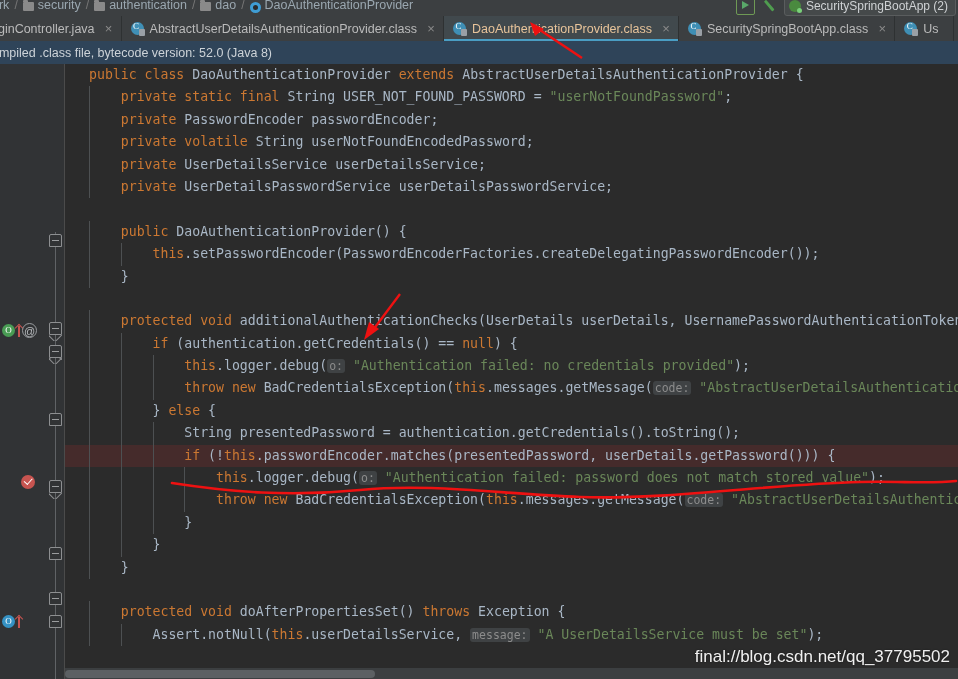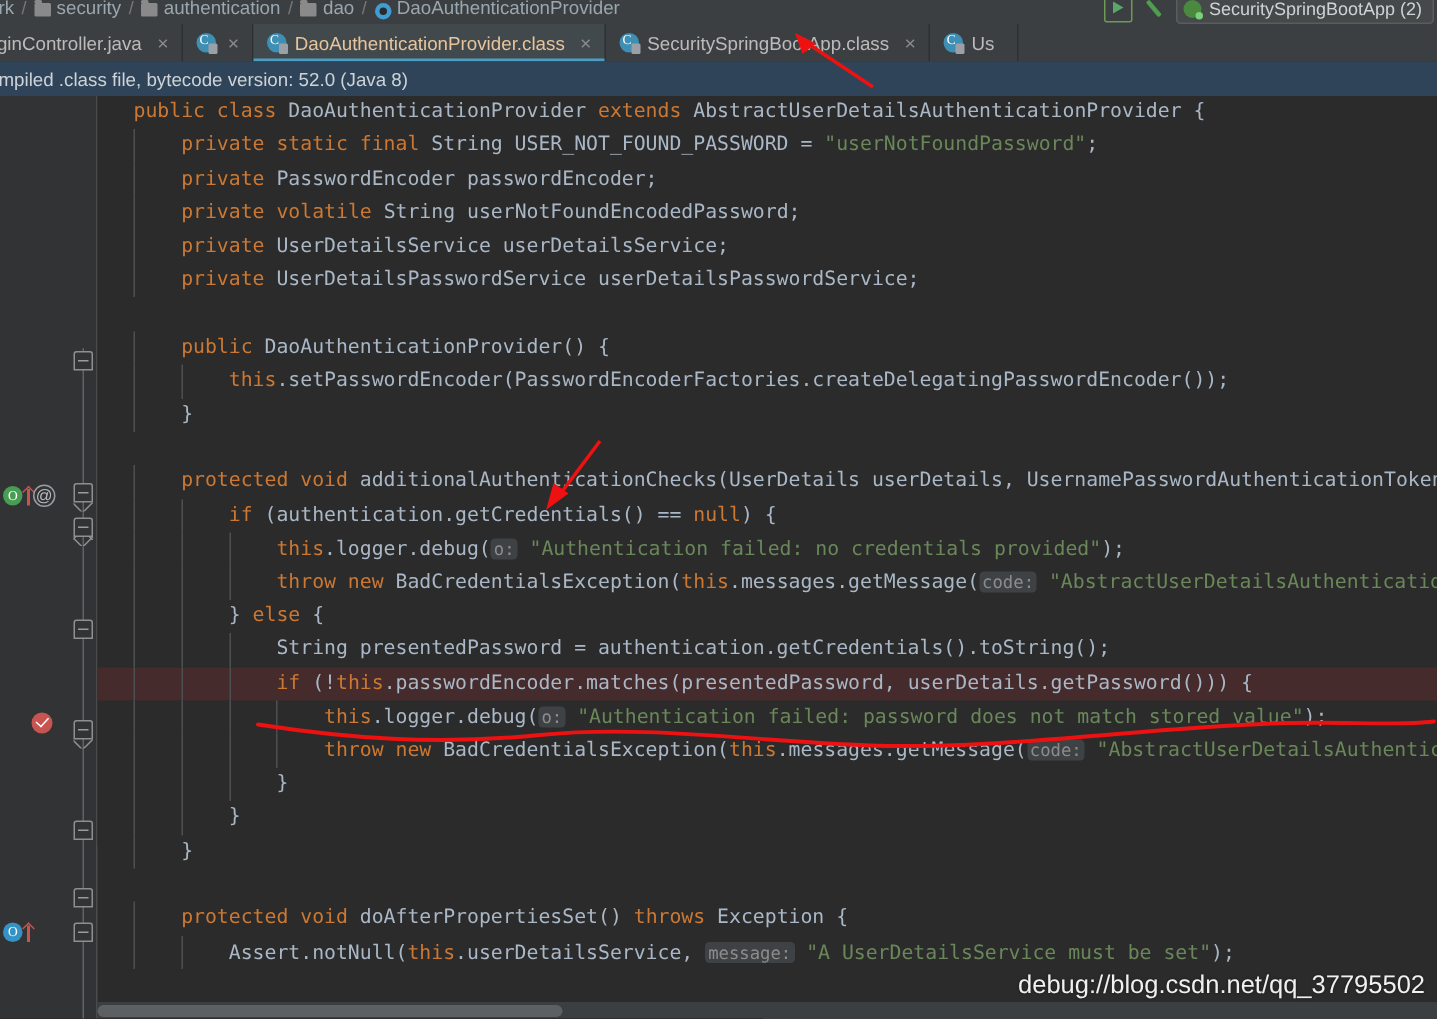--- a/index.html
+++ b/index.html
@@ -463,20 +463,21 @@
 </div>
 
 <div class="tabbar">
   <div class="tab first">
     <span class="tab-label">oginController.java</span>
     <span class="tab-close">×</span>
 
   </div>
   <div class="tab">
     <span class="tab-ico cls"></span>
+    <span class="tab-label">AbstractUserDetailsAuthenticationProvider.class</span>
     <span class="tab-close">×</span>
 
   </div>
   <div class="tab active">
     <span class="tab-ico cls"></span>
     <span class="tab-label">DaoAuthenticationProvider.class</span>
     <span class="tab-close">×</span>
     <span class="tab-underline"></span>
   </div>
   <div class="tab">
@@ -552,13 +553,13 @@
 
 <svg class="annot" style="left:352px; top:292px;" width="60" height="50" viewBox="0 0 60 50">
   <path d="M48,2 L18,42" stroke="#ee1111" stroke-width="2.4" fill="none"></path>
   <path d="M12,48 L17,30 L27,37 Z" fill="#ee1111"></path>
 </svg>
 
 <svg class="annot" style="left:170px; top:470px;" width="788" height="32" viewBox="0 0 788 32">
   <path d="M2,13 C60,22 120,27 190,20 C260,13 330,24 410,27 C500,30 600,14 690,12 C730,11 760,14 786,11" stroke="#ee1111" stroke-width="2.6" fill="none" stroke-linecap="round"></path>
 </svg>
 
-<div class="watermark">debug://blog.csdn.net/qq_37795502</div>
+<div class="watermark">final://blog.csdn.net/qq_37795502</div>
 
 </body></html>

